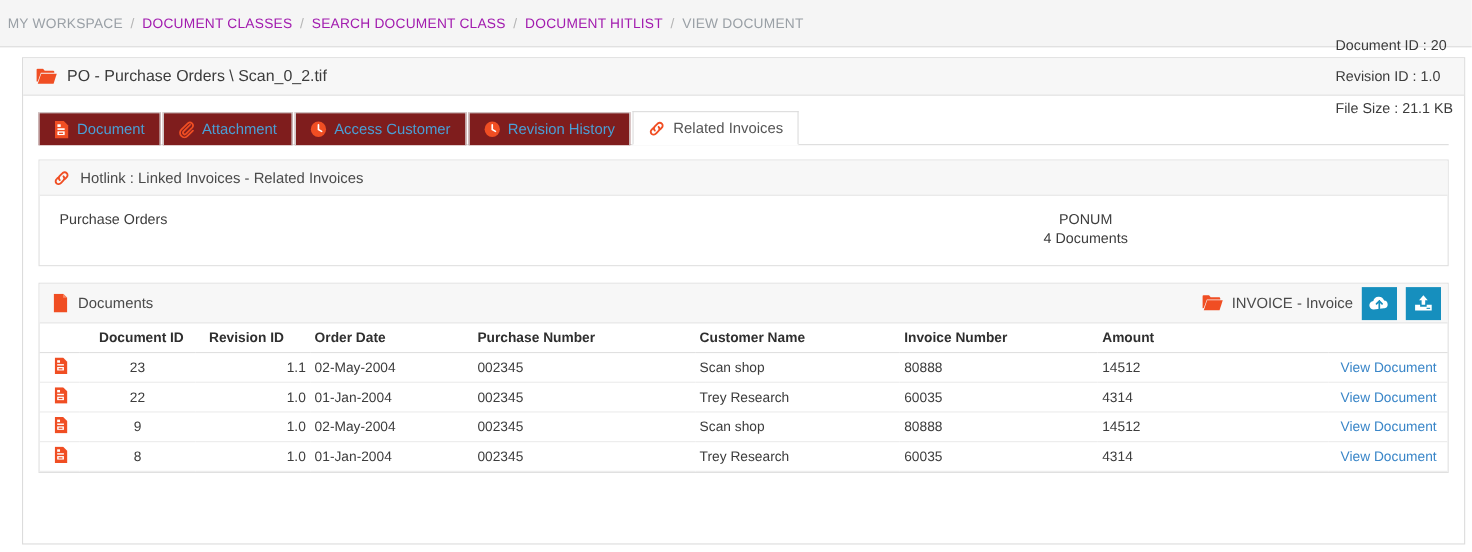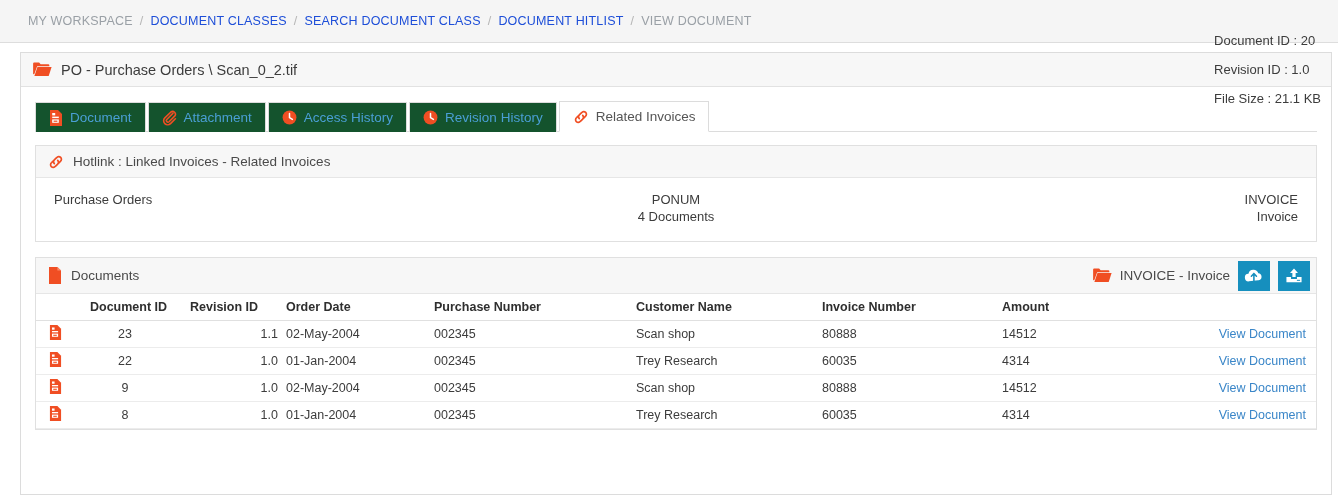--- a/index.html
+++ b/index.html
@@ -12,25 +12,25 @@
     overflow: hidden;
   }
 
   
   .breadcrumb-bar {
     height: 43px;
     background: #f5f5f5;
     border-bottom: 1px solid #dddddd;
     display: flex;
     align-items: center;
-    padding: 0 0 0 28px;
+    padding: 0 0 0 7px;
     font-size: 12.5px;
     letter-spacing: .2px;
   }
-  .crumb { color: #1d4ed8; white-space: nowrap; }
+  .crumb { color: #a21caf; white-space: nowrap; }
   .crumb.muted { color: #9aa0a6; }
   .crumb.current { color: #9aa0a6; }
   .crumb-sep { color: #b5b5b5; margin: 0 7px; }
 
   
   .page-card {
     margin: 9px 6px 0 20px;
     border: 1px solid #dcdcdc;
     background: #ffffff;
     height: 443px;
@@ -59,21 +59,21 @@
     display: flex;
     align-items: flex-end;
     border-bottom: 1px solid #dcdcdc;
     height: 31px;
   }
   .tab {
     display: flex; align-items: center; gap: 7px;
     height: 30px;
     padding: 0 13px;
     font-size: 13.5px;
-    background: #14532d;
+    background: #7f1d1d;
     border: 1px solid #dcdcdc;
     border-bottom: none;
     color: #4a9fd5;
     margin-right: 2px;
     position: relative;
     top: 1px;
     cursor: pointer;
   }
   .tab.active {
     background: #ffffff;
@@ -221,21 +221,21 @@
         <span>Attachment</span>
       </div>
 
       <div class="tab">
         <span class="ico">
           <svg width="15" height="15" viewBox="0 0 16 16">
             <circle cx="8" cy="8" r="7.4" fill="#f04e23"></circle>
             <path d="M8 3.6v4.6l3.1 1.9" fill="none" stroke="#fff" stroke-width="1.6" stroke-linecap="round"></path>
           </svg>
         </span>
-        <span>Access History</span>
+        <span>Access Customer</span>
       </div>
 
       <div class="tab">
         <span class="ico">
           <svg width="15" height="15" viewBox="0 0 16 16">
             <circle cx="8" cy="8" r="7.4" fill="#f04e23"></circle>
             <path d="M8 3.6v4.6l3.1 1.9" fill="none" stroke="#fff" stroke-width="1.6" stroke-linecap="round"></path>
           </svg>
         </span>
         <span>Revision History</span>
@@ -266,24 +266,20 @@
         <span>Hotlink : Linked Invoices - Related Invoices</span>
       </div>
     </div>
     <div class="info-row">
       <div class="info-col">
         <span class="v">Purchase Orders</span>
       </div>
       <div class="info-col c">
         <span class="k">PONUM</span>
         <span class="v">4 Documents</span>
-      </div>
-      <div class="info-col r">
-        <span class="k">INVOICE</span>
-        <span class="v">Invoice</span>
       </div>
     </div>
   </div>
 
   <div class="panel" style="margin-top:15px;">
     <div class="panel-head" style="height:36px;">
       <div class="panel-head-left">
         <span class="ico">
           <svg width="14" height="17" viewBox="0 0 14 17">
             <path d="M1 0h8.4L13 3.6V17H1z" fill="#f04e23"></path>

